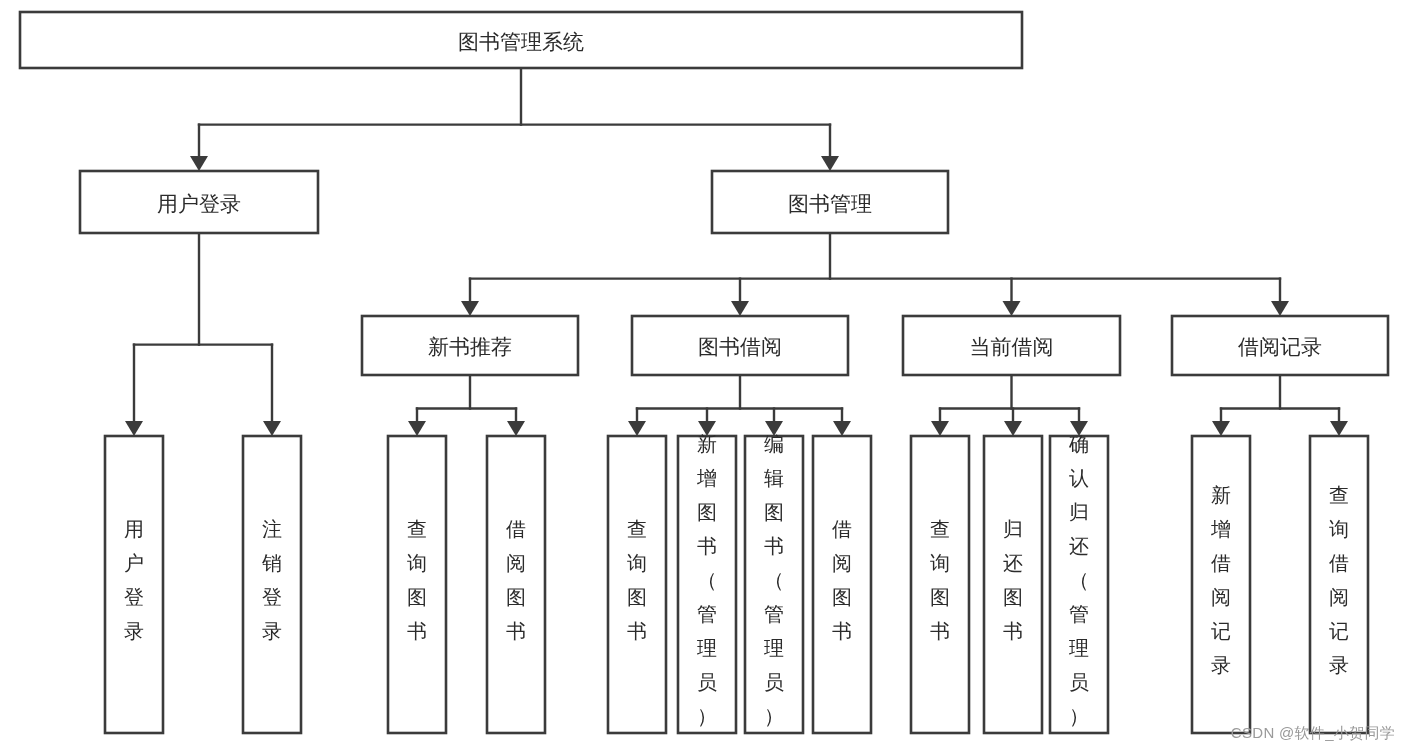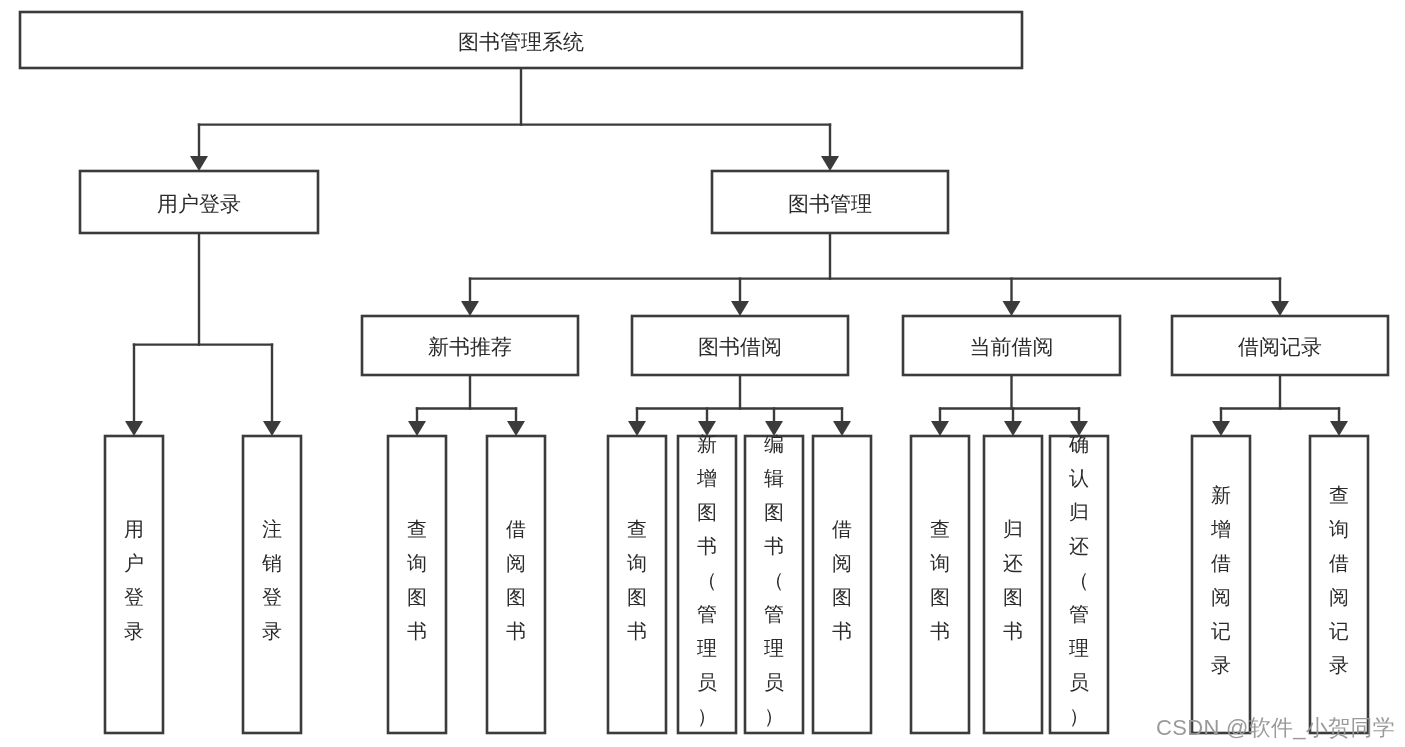--- a/index.html
+++ b/index.html
@@ -54,21 +54,21 @@
     font-family: "Liberation Sans", "DejaVu Sans", sans-serif;
     fill: #2b2b2b;
     font-size: 20px;
     text-anchor: middle;
   }
   .watermark {
     position: absolute;
     right: 10px;
     bottom: 4px;
     font-family: "Liberation Sans", "DejaVu Sans", sans-serif;
-    font-size: 22px;
+    font-size: 15px;
     color: #9a9a9a;
     white-space: nowrap;
     letter-spacing: 0.3px;
     user-select: none;
   }
 </style>
 </head>
 <body>
 
 <div id="diagram-root">

